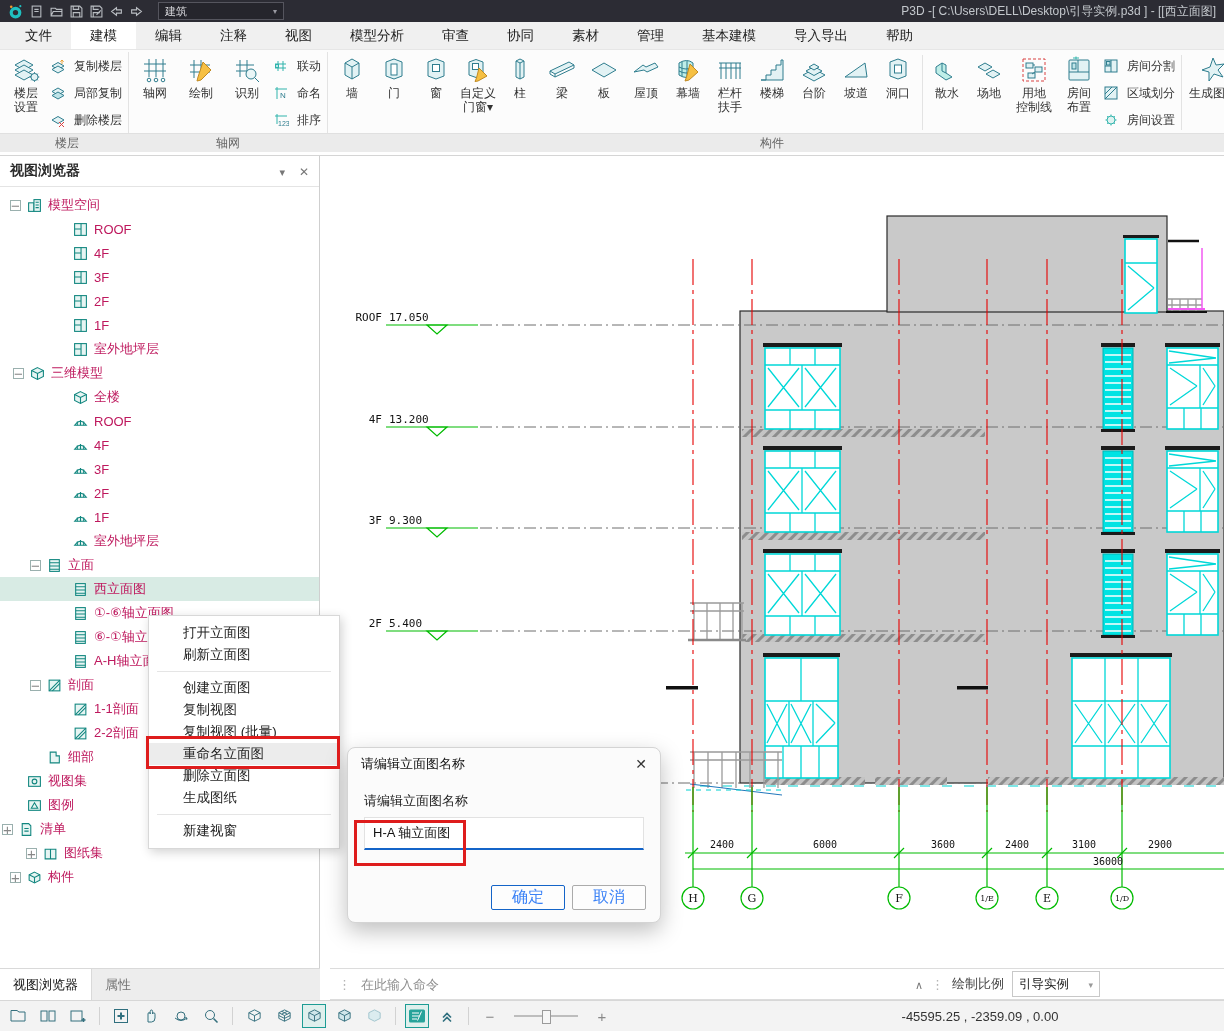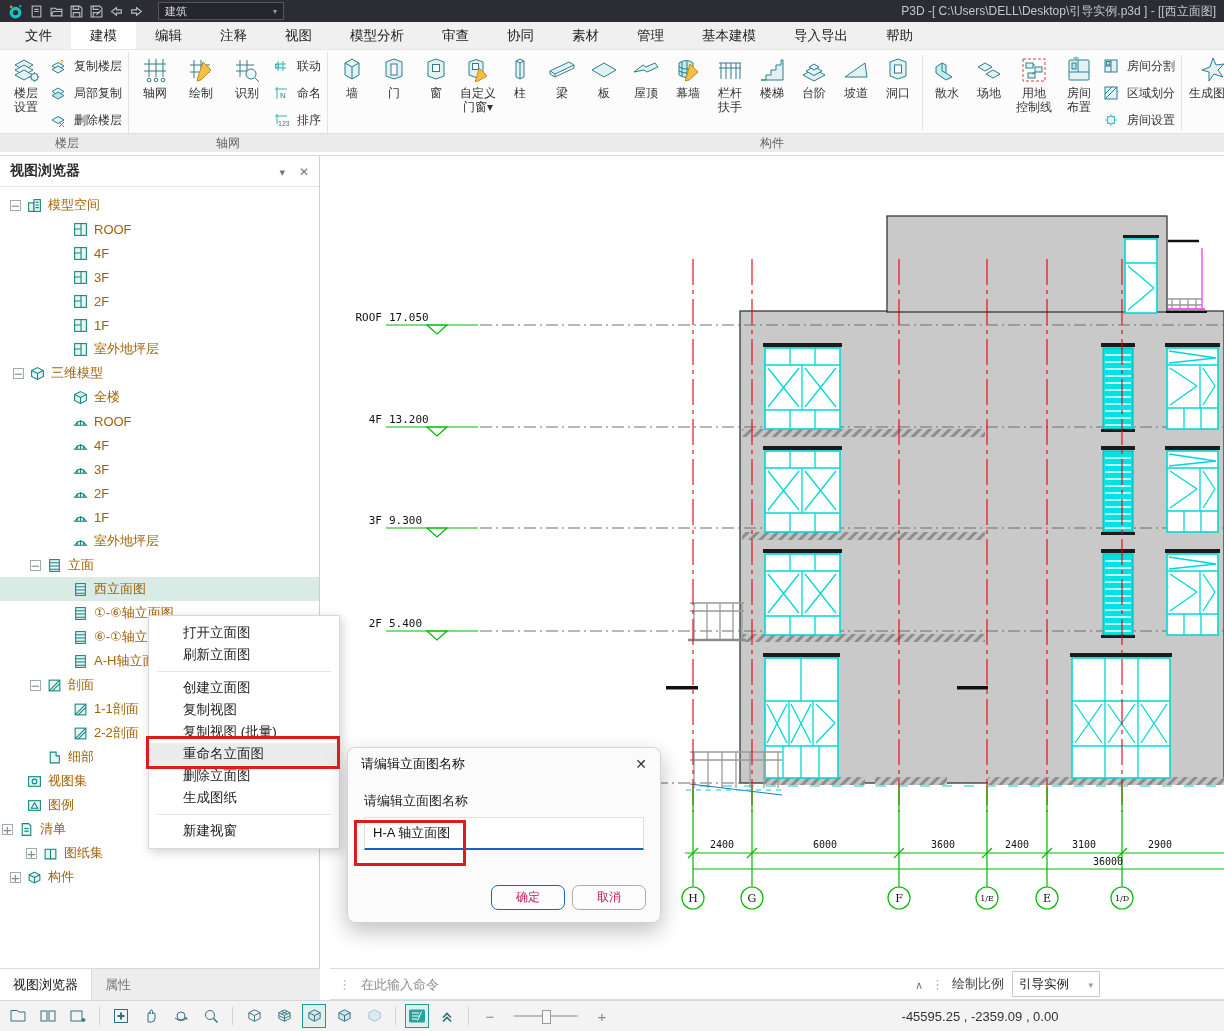--- a/index.html
+++ b/index.html
@@ -38,21 +38,21 @@
   
   .main{position:absolute;left:0;top:155px;width:100%;height:813px;border-top:1px solid #d5d5d5;}
   .sidebar{position:absolute;left:0;top:0;width:320px;height:100%;background:#fff;
            border-right:1px solid #cfcfcf;box-sizing:border-box;}
   .sb-head{height:30px;display:flex;align-items:center;padding:0 10px;border-bottom:1px solid #e4e4e4;}
   .sb-title{font-size:14px;font-weight:bold;color:#2d2d2d;}
   .sb-tools{margin-left:auto;display:flex;gap:14px;color:#777;}
   .sb-caret::before{content:"▾";font-size:11px;}
   .sb-x::before{content:"✕";font-size:12px;}
   .tree{padding-top:6px;}
-  .trow{height:24px;display:flex;align-items:center;font-size:13px;color:#a16207;cursor:default;}
+  .trow{height:24px;display:flex;align-items:center;font-size:13px;color:#be185d;cursor:default;}
   .trow.sel{background:#d8ebe4;}
   .cbox{width:11px;height:11px;border:1px solid #9ab0ae;background:#fff;color:#2c6b68;
         font-size:10px;line-height:9px;text-align:center;margin-right:6px;flex:none;box-sizing:border-box;}
   .cbox.minus::before{content:"−";}
   .cbox.plus::before{content:"+";}
   .cspace{width:17px;flex:none;}
   .ti{width:15px;height:15px;margin-right:6px;flex:none;}
   .canvas{position:absolute;left:321px;top:0;width:903px;height:813px;background:#fff;overflow:hidden;}
   .cad{position:absolute;left:9px;top:0;width:894px;height:813px;}
   
@@ -66,22 +66,22 @@
   .dlg{position:absolute;left:347px;top:747px;width:312px;height:174px;background:#fbfbfb;
        border:1px solid #d4d4d4;border-radius:8px;box-shadow:0 8px 22px rgba(0,0,0,.25);z-index:50;}
   .dlg-title{height:32px;display:flex;align-items:center;padding:0 13px;font-size:13px;color:#111;}
   .dlg-x{margin-left:auto;color:#333;font-size:14px;cursor:default;}
   .dlg-x::before{content:"✕";}
   .dlg-label{margin:12px 16px 7px;font-size:13px;color:#222;}
   .dlg-input{margin:0 16px;height:30px;background:#fff;border:1px solid #e2e2e2;
              border-bottom:2px solid #1464c8;display:flex;align-items:center;padding:0 8px;
              font-size:13px;color:#111;}
   .dlg-btns{position:absolute;right:14px;bottom:12px;display:flex;gap:7px;}
-  .btn{width:72px;height:23px;border:1px solid #ababab;border-radius:7px;background:#fdfdfd;
-       font-size:12px;display:flex;align-items:center;justify-content:center;color:#be185d;cursor:default;}
+  .btn{width:72px;height:23px;border:1px solid #ababab;border-radius:2px;background:#fdfdfd;
+       font-size:16px;display:flex;align-items:center;justify-content:center;color:#3b82f6;cursor:default;}
   .btn.primary{border:1.5px solid #1464c8;}
   
   .btabs{position:absolute;left:0;top:968px;width:320px;height:32px;background:#ededed;
          border-top:1px solid #d9d9d9;display:flex;box-sizing:border-box;}
   .btab{padding:0 13px;display:flex;align-items:center;font-size:13px;color:#737373;}
   .btab.active{background:#fff;border-right:1px solid #d9d9d9;color:#111;}
   .cmdrow{position:absolute;left:330px;top:968px;width:894px;height:32px;background:#fff;
           border-top:1px solid #dcdcdc;border-bottom:1px solid #dcdcdc;display:flex;align-items:center;
           padding:0 8px;box-sizing:border-box;gap:8px;}
   .dots::before{content:"⋮";color:#b4b4b4;font-size:13px;}

